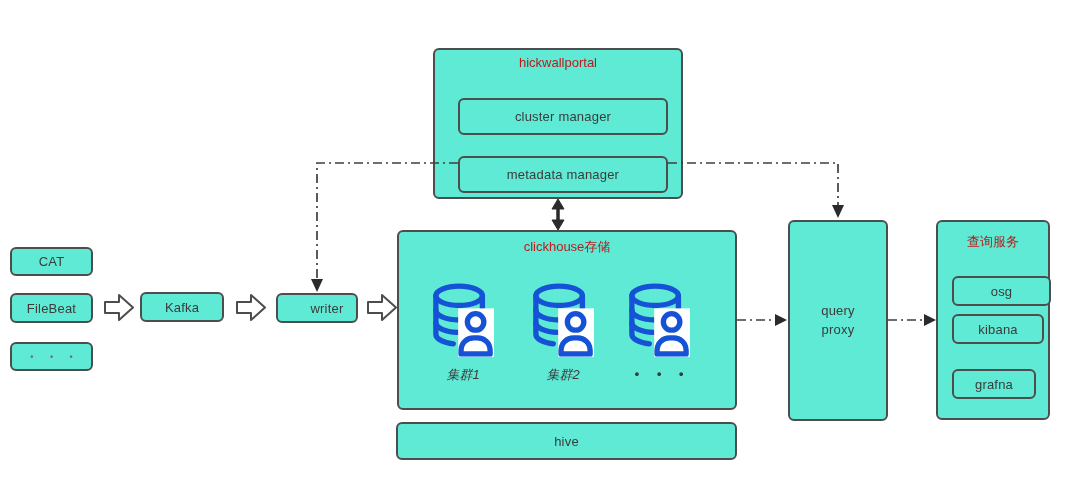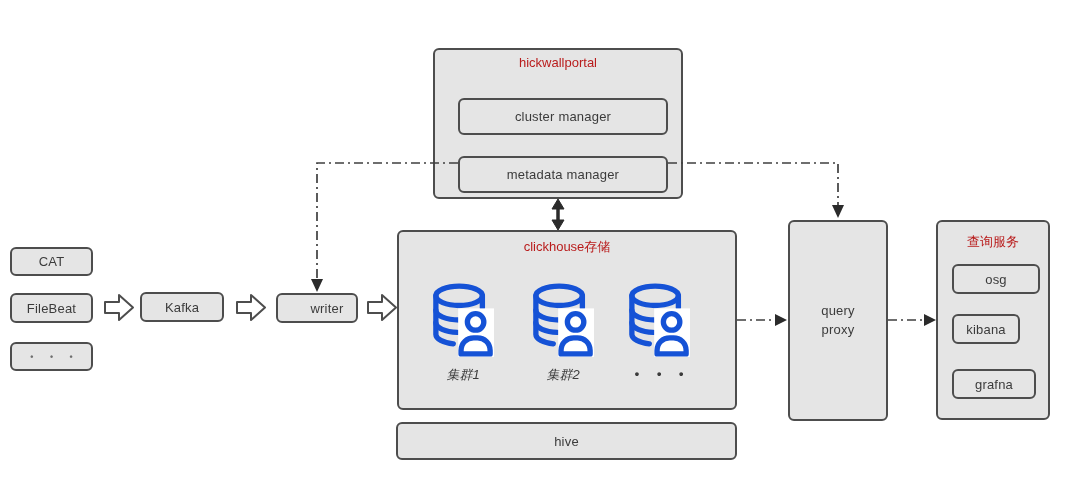--- a/index.html
+++ b/index.html
@@ -1,21 +1,21 @@
 <!DOCTYPE html>
 <html><head>
 <meta charset="utf-8">
 <style>
   html,body { margin:0; padding:0; background:#ffffff; }
   .canvas {
     position:relative; width:1080px; height:499px; background:#ffffff;
     font-family:"Liberation Sans", sans-serif; color:#3b3b3b; overflow:hidden;
   }
   .box {
-    position:absolute; background:#e5e5e5; border:2px solid #4d4d4d;
+    position:absolute; background:#5eead4; border:2px solid #4d4d4d;
     border-radius:6px; box-sizing:border-box;
     display:flex; align-items:center; justify-content:center;
     font-size:13px; letter-spacing:.2px;
   }
   .title {
     position:absolute; text-align:center; font-size:13px; color:#b91c1c;
   }
   
   #cat      { left:10px;  top:247px; width:83px;  height:29px; }
   #filebeat { left:10px;  top:293px; width:83px;  height:30px; }
@@ -33,22 +33,22 @@
   #hive             { left:396px; top:422px; width:341px; height:38px; }
   .cluster { position:absolute; width:70px; text-align:center; }
   #cluster1 { left:428px; top:283px; }
   #cluster2 { left:528px; top:283px; }
   #cluster3 { left:624px; top:283px; }
   .cluster .clabel { margin-top:5px; font-size:13px; color:#3b3b3b;font-style:italic; }
   
   #qproxy  { left:788px; top:220px; width:100px; height:201px; white-space:pre-line; text-align:center; line-height:1.4; }
   #qservice       { left:936px; top:220px; width:114px; height:200px; }
   #qservice-title { left:936px; top:233px; width:114px; }
-  #osg    { left:952px; top:264px; width:88px; height:30px; }
-  #kibana { left:952px; top:314px; width:68px; height:30px; }
+  #osg    { left:952px; top:276px; width:99px; height:30px; }
+  #kibana { left:952px; top:314px; width:92px; height:30px; }
   #grafna { left:952px; top:369px; width:84px; height:30px; }
   .dots { font-size:9px; letter-spacing:7px; color:#6e6e6e; font-weight:bold; padding-left:7px; }
   .overlay { position:absolute; left:0; top:0; pointer-events:none; }
 </style>
 </head>
 <body>
 
 <div class="canvas">
 
   <div class="box" id="cat">CAT</div>

